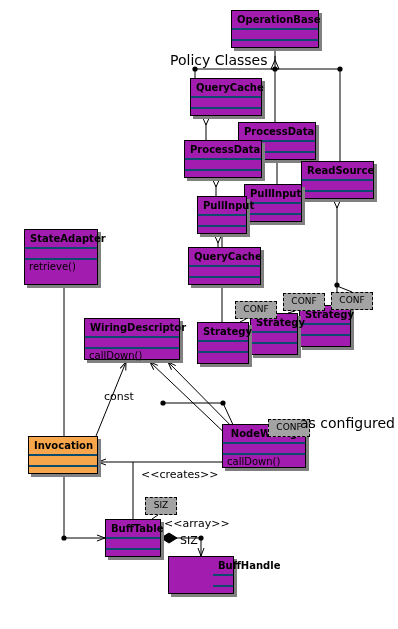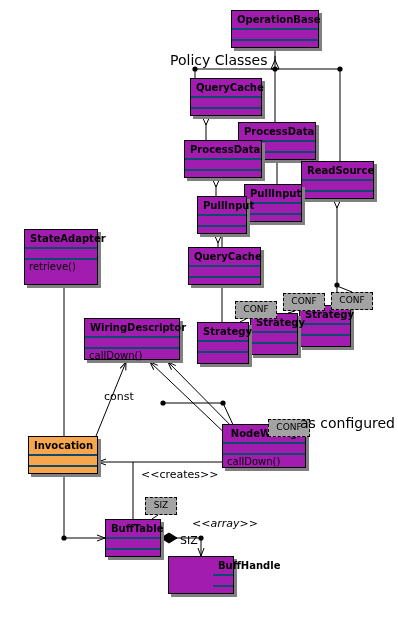--- a/index.html
+++ b/index.html
@@ -203,16 +203,16 @@
   <div class="note" style="left:283px;top:293px;width:42px;height:18px;">CONF</div>
   <div class="note" style="left:331px;top:292px;width:42px;height:18px;">CONF</div>
   <div class="note" style="left:268px;top:419px;width:42px;height:18px;">CONF</div>
   <div class="note" style="left:145px;top:497px;width:32px;height:18px;">SIZ</div>
 
   <div class="freetext" style="left:170px;top:55px;">Policy Classes</div>
   <div class="freetext" style="left:300px;top:374px;margin-top:44px;">as configured</div>
 
   <div class="edgelabel" style="left:104px;top:392px;">const</div>
   <div class="edgelabel" style="left:141px;top:446px;margin-top:24px;">&lt;&lt;creates&gt;&gt;</div>
-  <div class="edgelabel" style="left:192px;top:519px;font-style:italic;">&lt;&lt;array&gt;&gt;</div>
+  <div class="edgelabel" style="left:164px;top:519px;">&lt;&lt;array&gt;&gt;</div>
   <div class="edgelabel" style="left:180px;top:536px;">SIZ</div>
 
 </div>
 
 </body></html>

